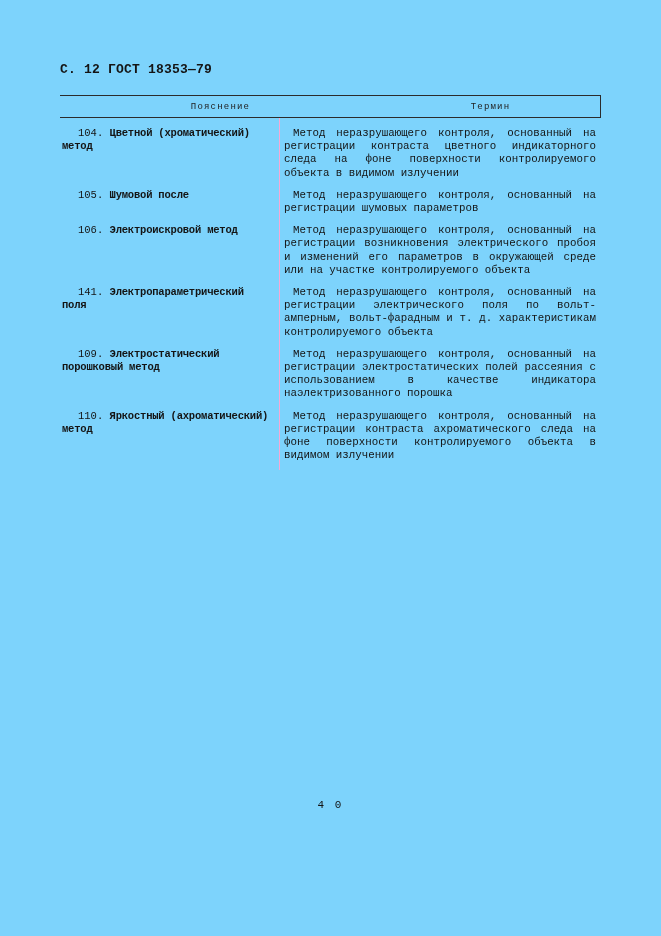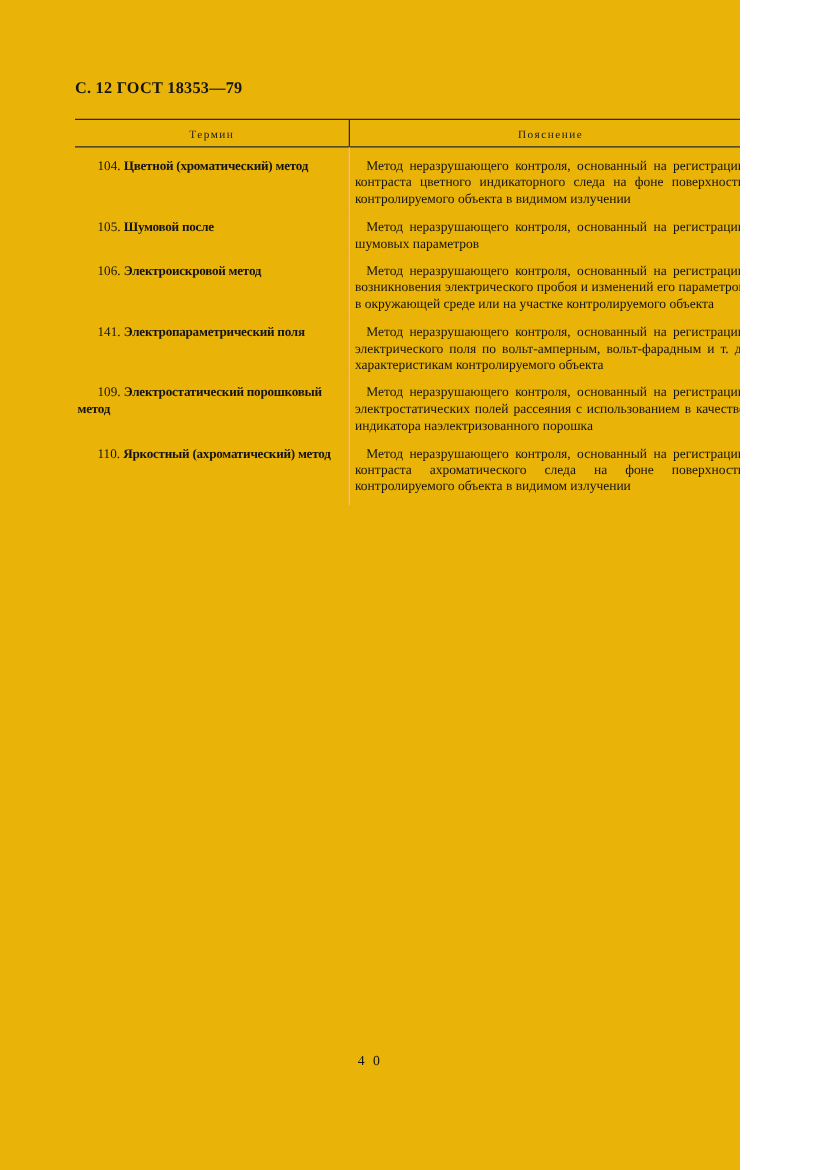--- a/index.html
+++ b/index.html
@@ -1,22 +1,22 @@
 <!DOCTYPE html>
 <html><head>
 <meta charset="utf-8">
 <style>
   * { margin: 0; padding: 0; box-sizing: border-box; }
   html, body { background: #ffffff; }
   .page {
     position: relative;
-    width: 592px;
+    width: 661px;
     height: 936px;
-    background: #eab308;
-    font-family: Liberation Serif, serif;
+    background: #7dd3fc;
+    font-family: Liberation Mono, monospace;
     color: #141414;
     overflow: hidden;
   }
   .page-header {
     position: absolute;
     left: 60px;
     top: 62px;
     font-size: 13px;
     font-weight: bold;
     letter-spacing: 0.2px;
@@ -64,39 +64,39 @@
     padding: 9px 5px 0 4px;
     font-size: 10.8px;
     line-height: 13.2px;
     text-align: justify;
     text-indent: 9px;
   }
   .tbody .row:last-child .term-cell,
   .tbody .row:last-child .expl-cell { padding-bottom: 8px; }
   .page-number {
     position: absolute;
-    top: 843px;
+    top: 799px;
     left: 0;
     width: 100%;
     text-align: center;
     font-size: 11px;
     letter-spacing: 2px;
   }
 </style>
 </head>
 <body>
 
 <div class="page">
 
   <div class="page-header">С. 12 ГОСТ 18353—79</div>
 
   <div class="doc-table">
     <div class="thead">
+      <div class="th expl-col">Пояснение</div>
       <div class="th term-col">Термин</div>
-      <div class="th expl-col">Пояснение</div>
     </div>
 
     <div class="tbody">
 
       <div class="row">
         <div class="term-cell"><span class="num">104.</span> <span class="term-text">Цветной (хроматический) метод</span></div>
         <div class="expl-cell">Метод неразрушающего контроля, основанный на регистрации контраста цветного индикаторного следа на фоне поверхности контролируемого объекта в видимом излучении</div>
       </div>
 
       <div class="row">

